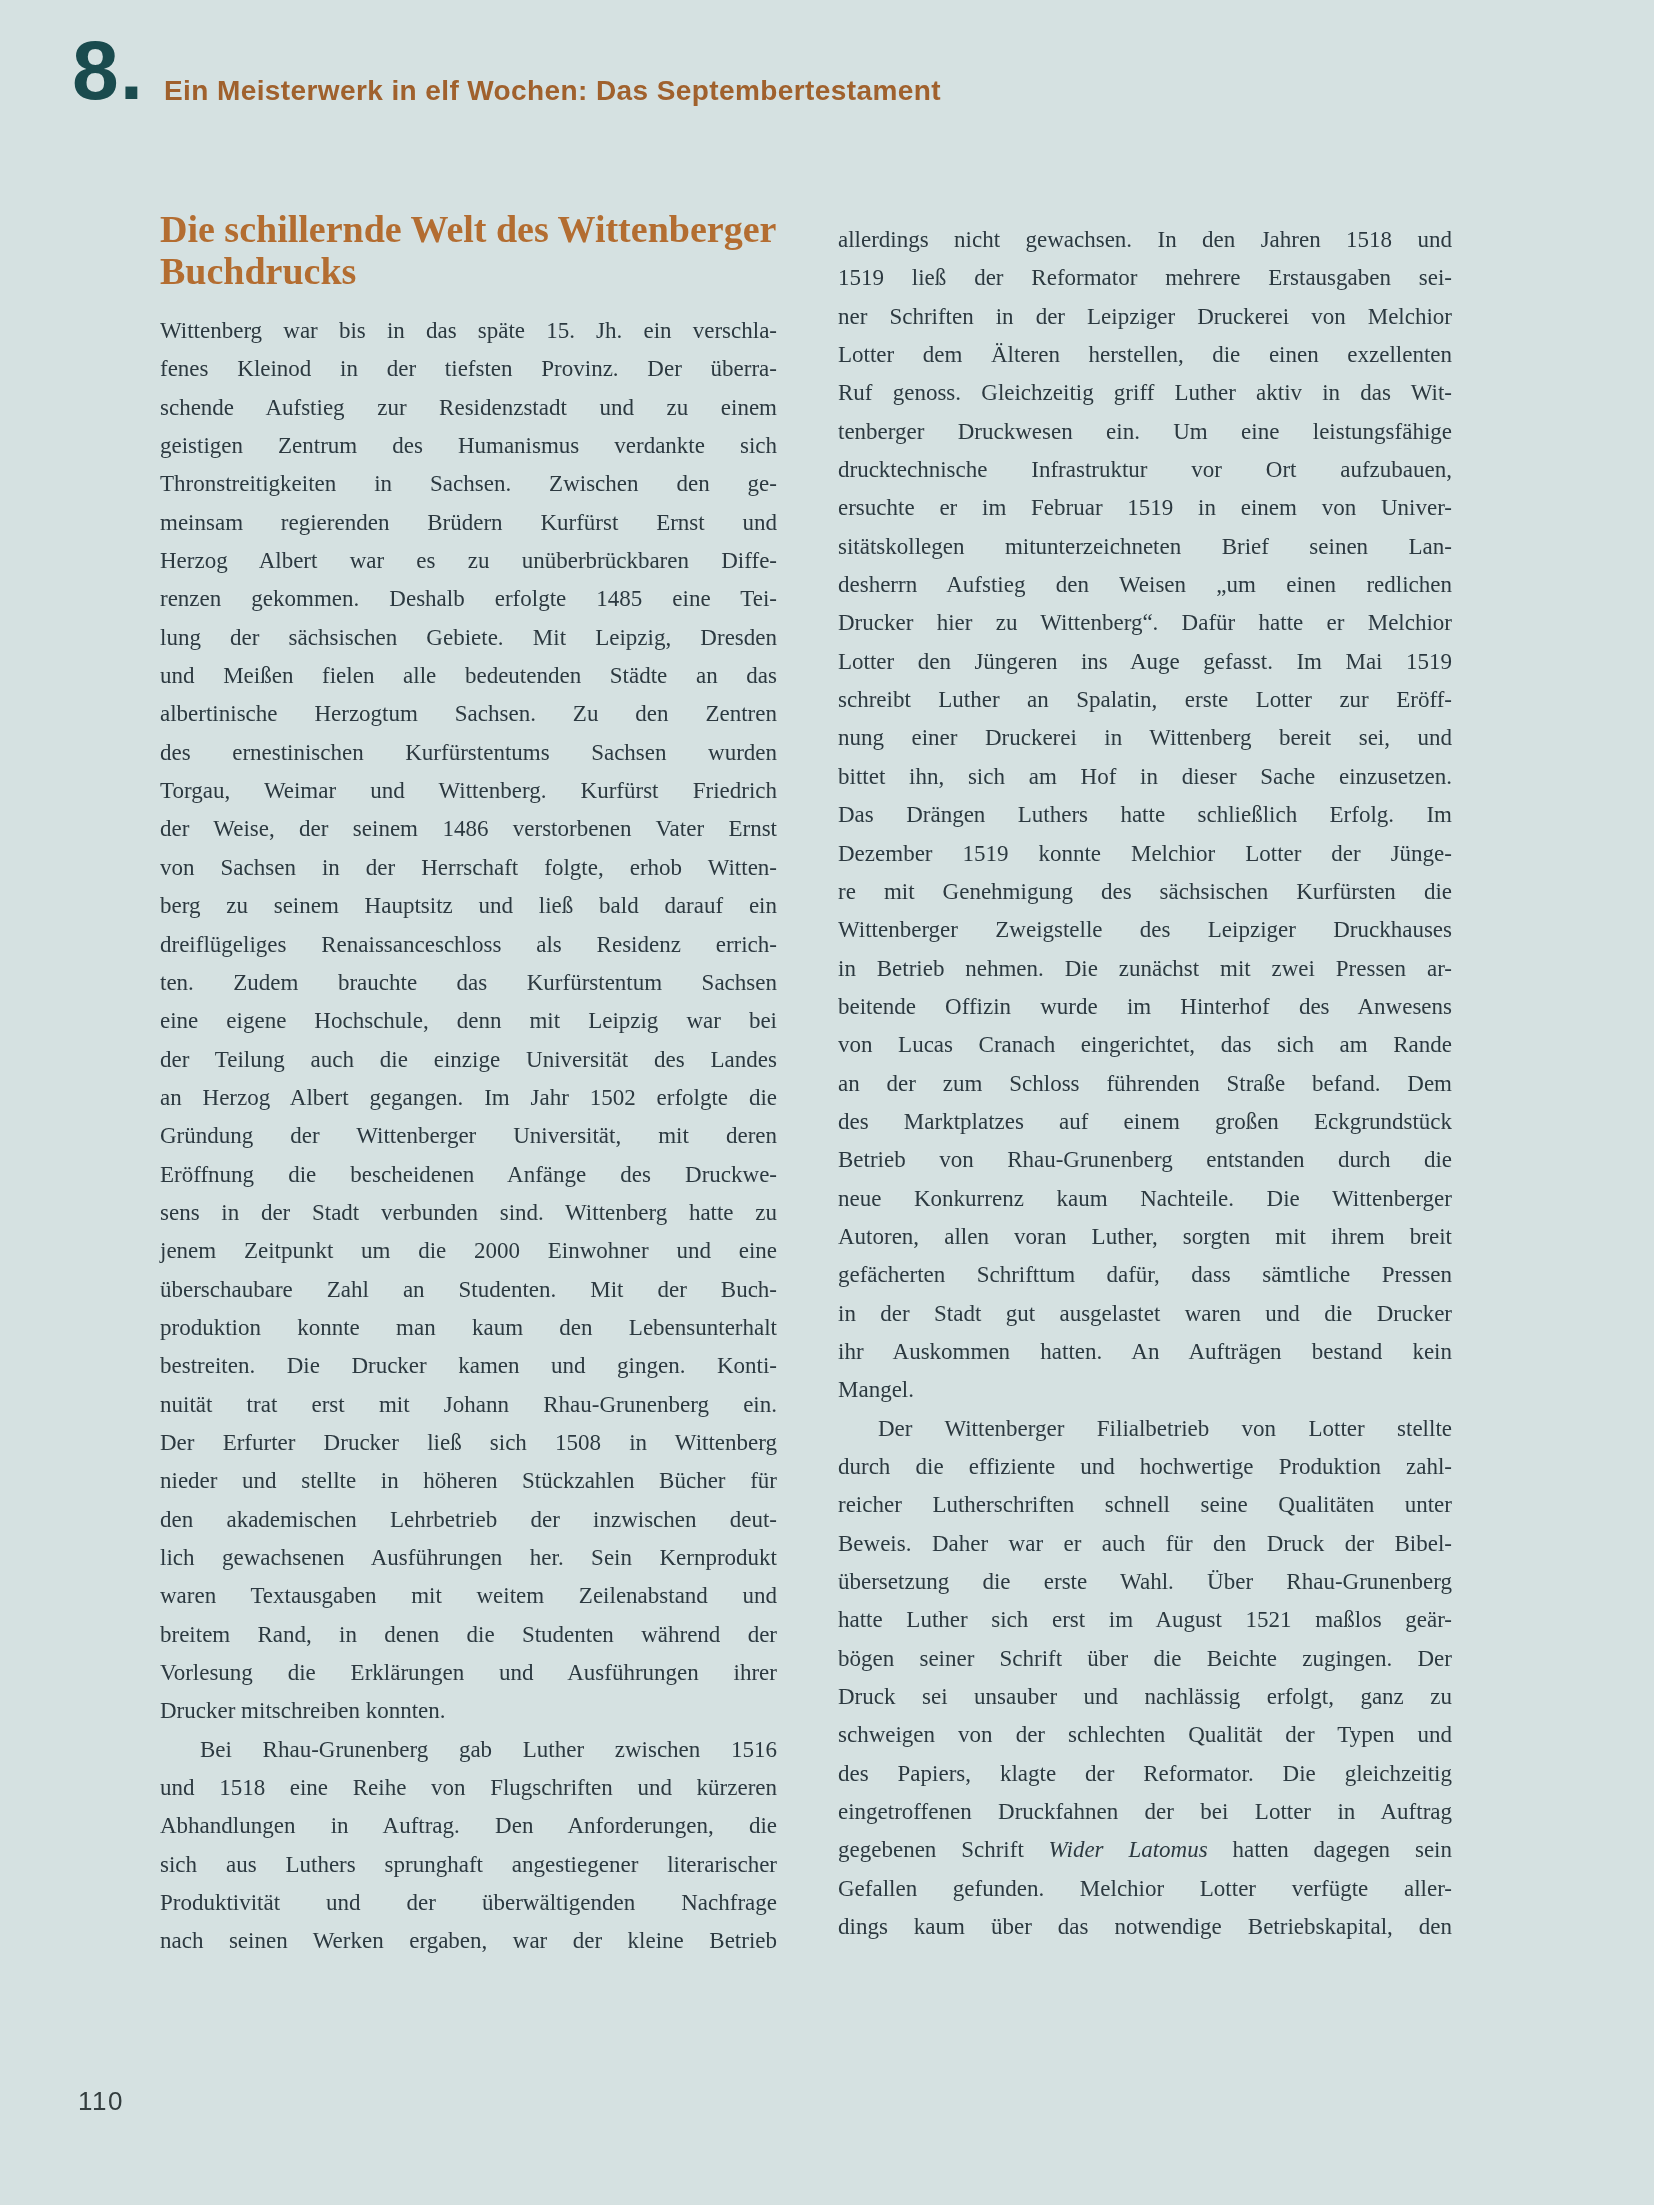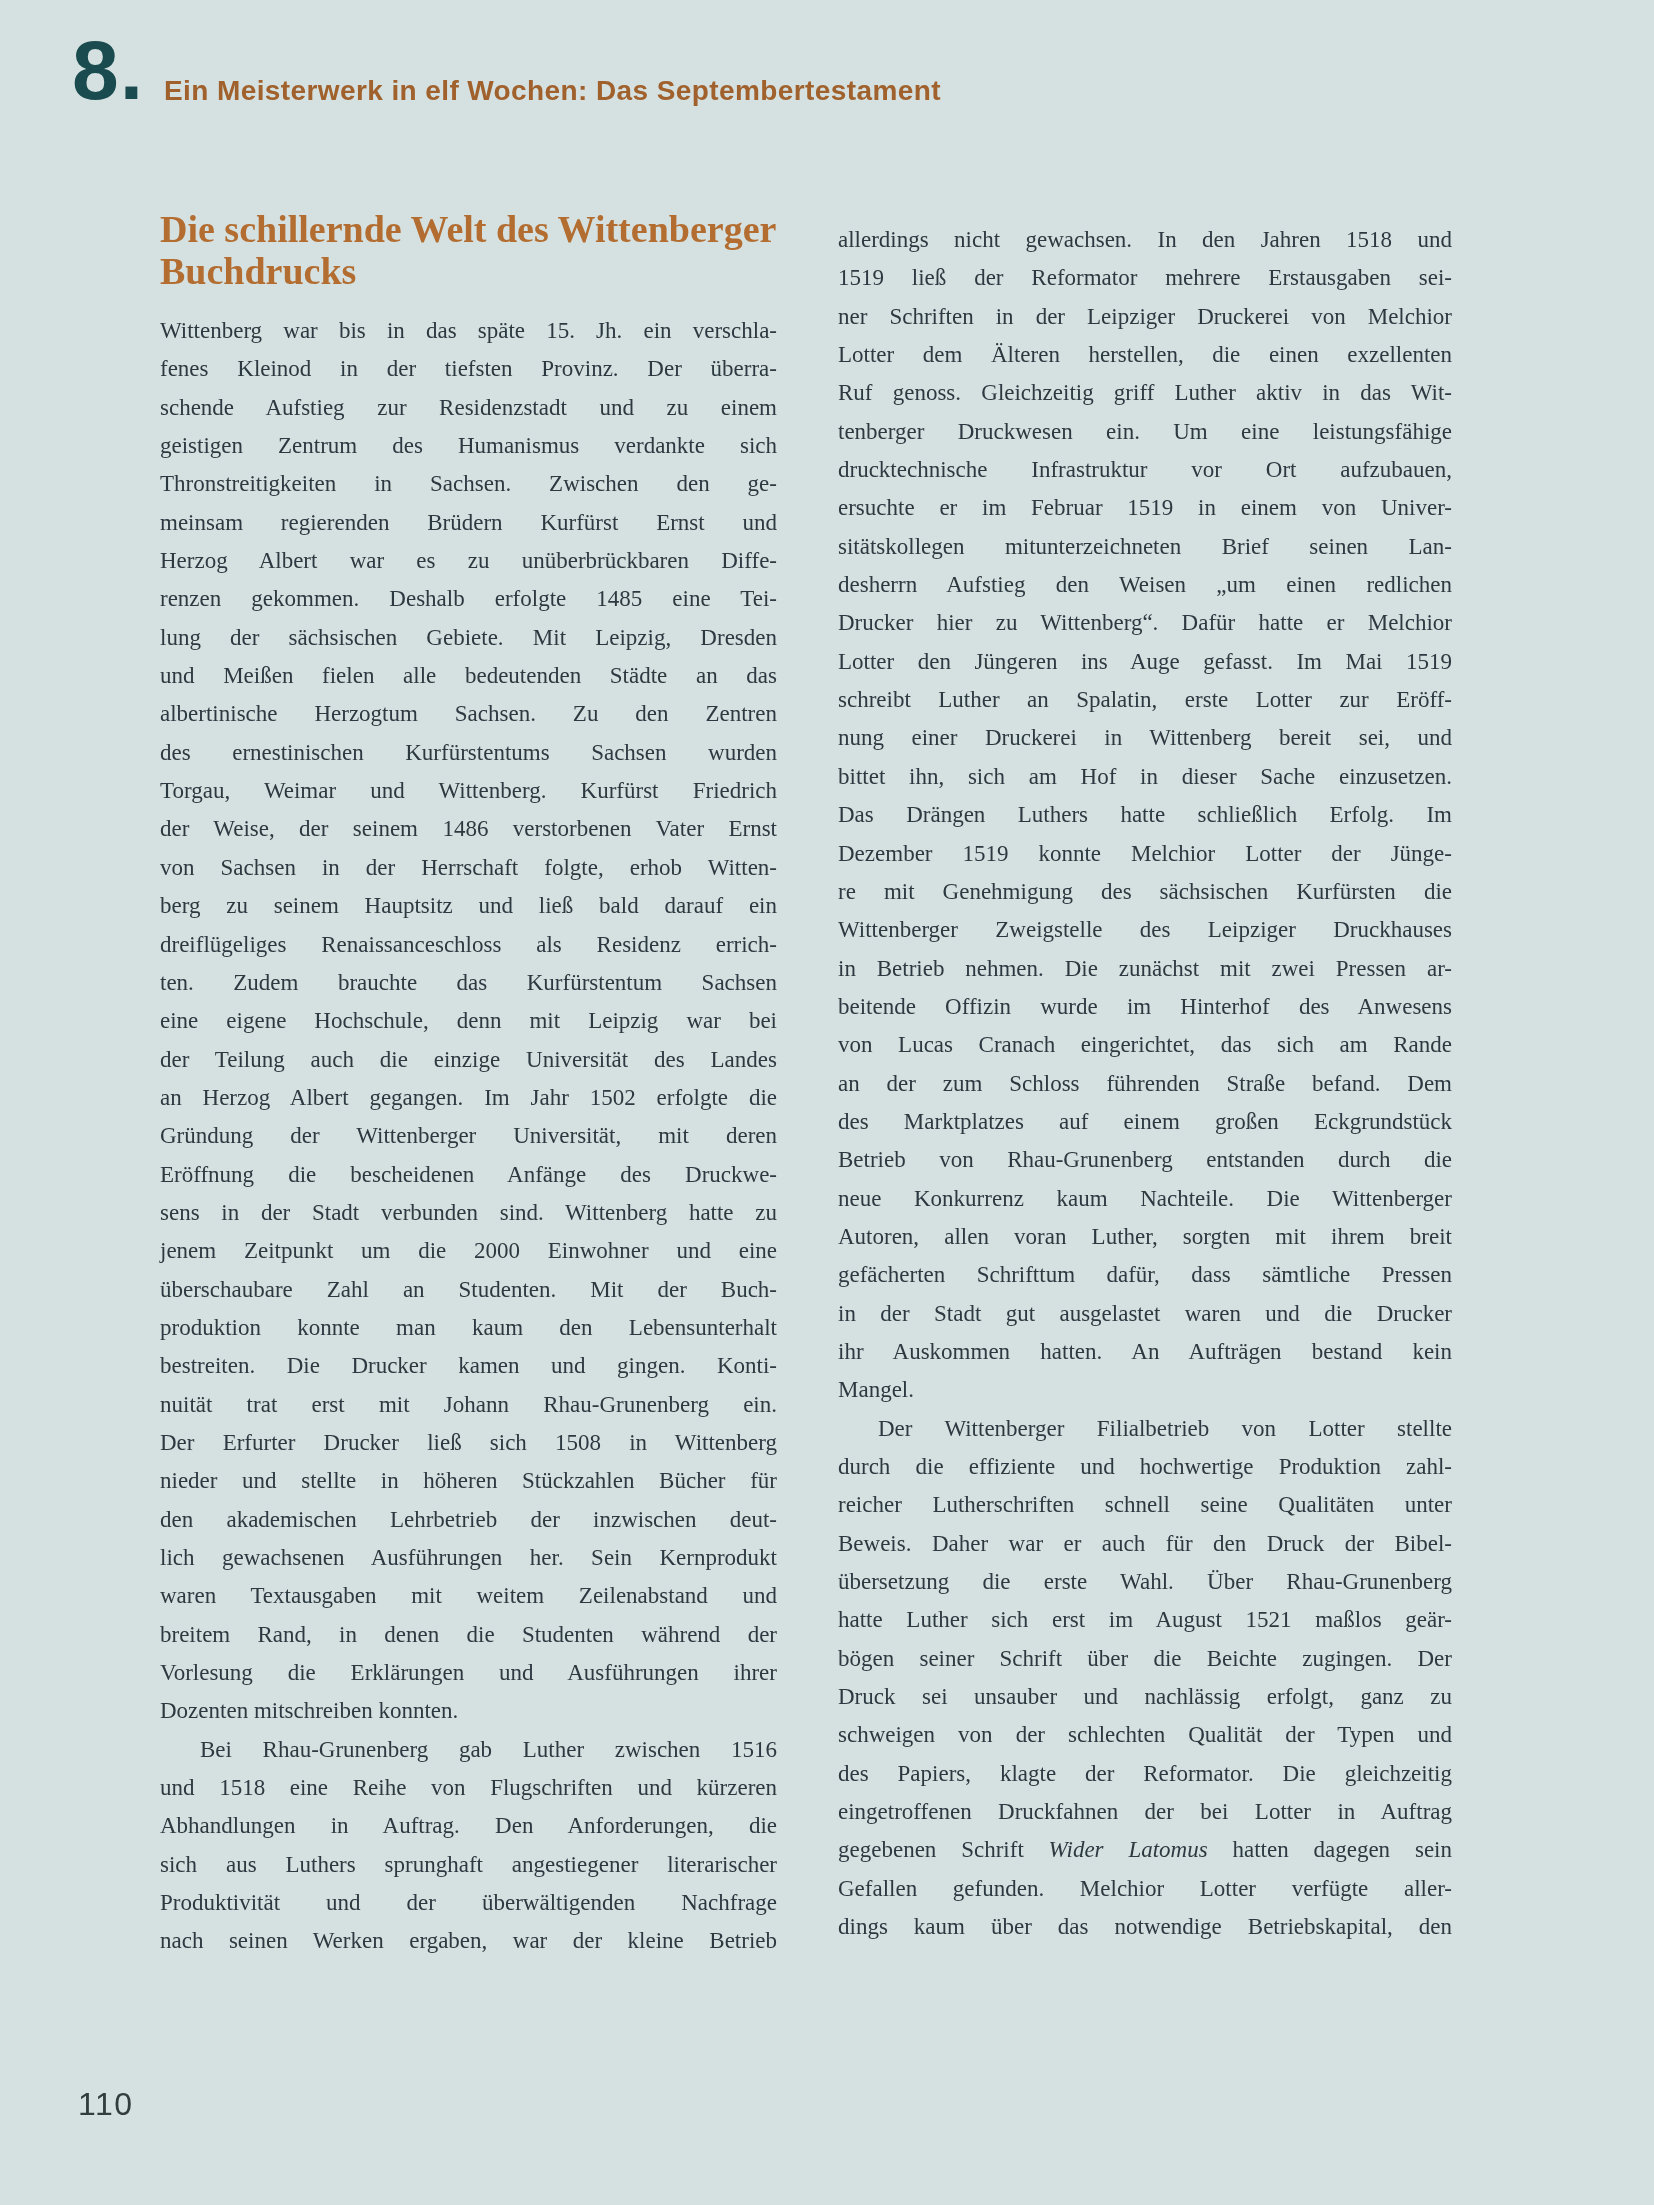--- a/index.html
+++ b/index.html
@@ -55,21 +55,21 @@
     text-align-last: justify;
     white-space: normal;
   }
   .line.para-end { text-align-last: left; }
   .line.indent { text-indent: 40px; }
   .page-number {
     position: absolute;
     left: 78px;
     top: 2086px;
     font-family: "Liberation Sans", sans-serif;
-    font-size: 32px;
+    font-size: 26px;
     color: #333d3e;
     letter-spacing: 1.5px;
   }
 </style>
 </head>
 <body>
 
 <div class="page">
 
   <div class="chapter-number">8.</div>
@@ -110,21 +110,21 @@
       <div class="line">produktion konnte man kaum den Lebensunterhalt</div>
       <div class="line">bestreiten. Die Drucker kamen und gingen. Konti-</div>
       <div class="line">nuität trat erst mit Johann Rhau-Grunenberg ein.</div>
       <div class="line">Der Erfurter Drucker ließ sich 1508 in Wittenberg</div>
       <div class="line">nieder und stellte in höheren Stückzahlen Bücher für</div>
       <div class="line">den akademischen Lehrbetrieb der inzwischen deut-</div>
       <div class="line">lich gewachsenen Ausführungen her. Sein Kernprodukt</div>
       <div class="line">waren Textausgaben mit weitem Zeilenabstand und</div>
       <div class="line">breitem Rand, in denen die Studenten während der</div>
       <div class="line">Vorlesung die Erklärungen und Ausführungen ihrer</div>
-      <div class="line para-end">Dozenten mitschreiben konnten.</div>
+      <div class="line para-end">Drucker mitschreiben konnten.</div>
       <div class="line indent">Bei Rhau-Grunenberg gab Luther zwischen 1516</div>
       <div class="line">und 1518 eine Reihe von Flugschriften und kürzeren</div>
       <div class="line">Abhandlungen in Auftrag. Den Anforderungen, die</div>
       <div class="line">sich aus Luthers sprunghaft angestiegener literarischer</div>
       <div class="line">Produktivität und der überwältigenden Nachfrage</div>
       <div class="line">nach seinen Werken ergaben, war der kleine Betrieb</div>
     </div>
 
   <div class="column" id="col-right">
       <div class="line">allerdings nicht gewachsen. In den Jahren 1518 und</div>

